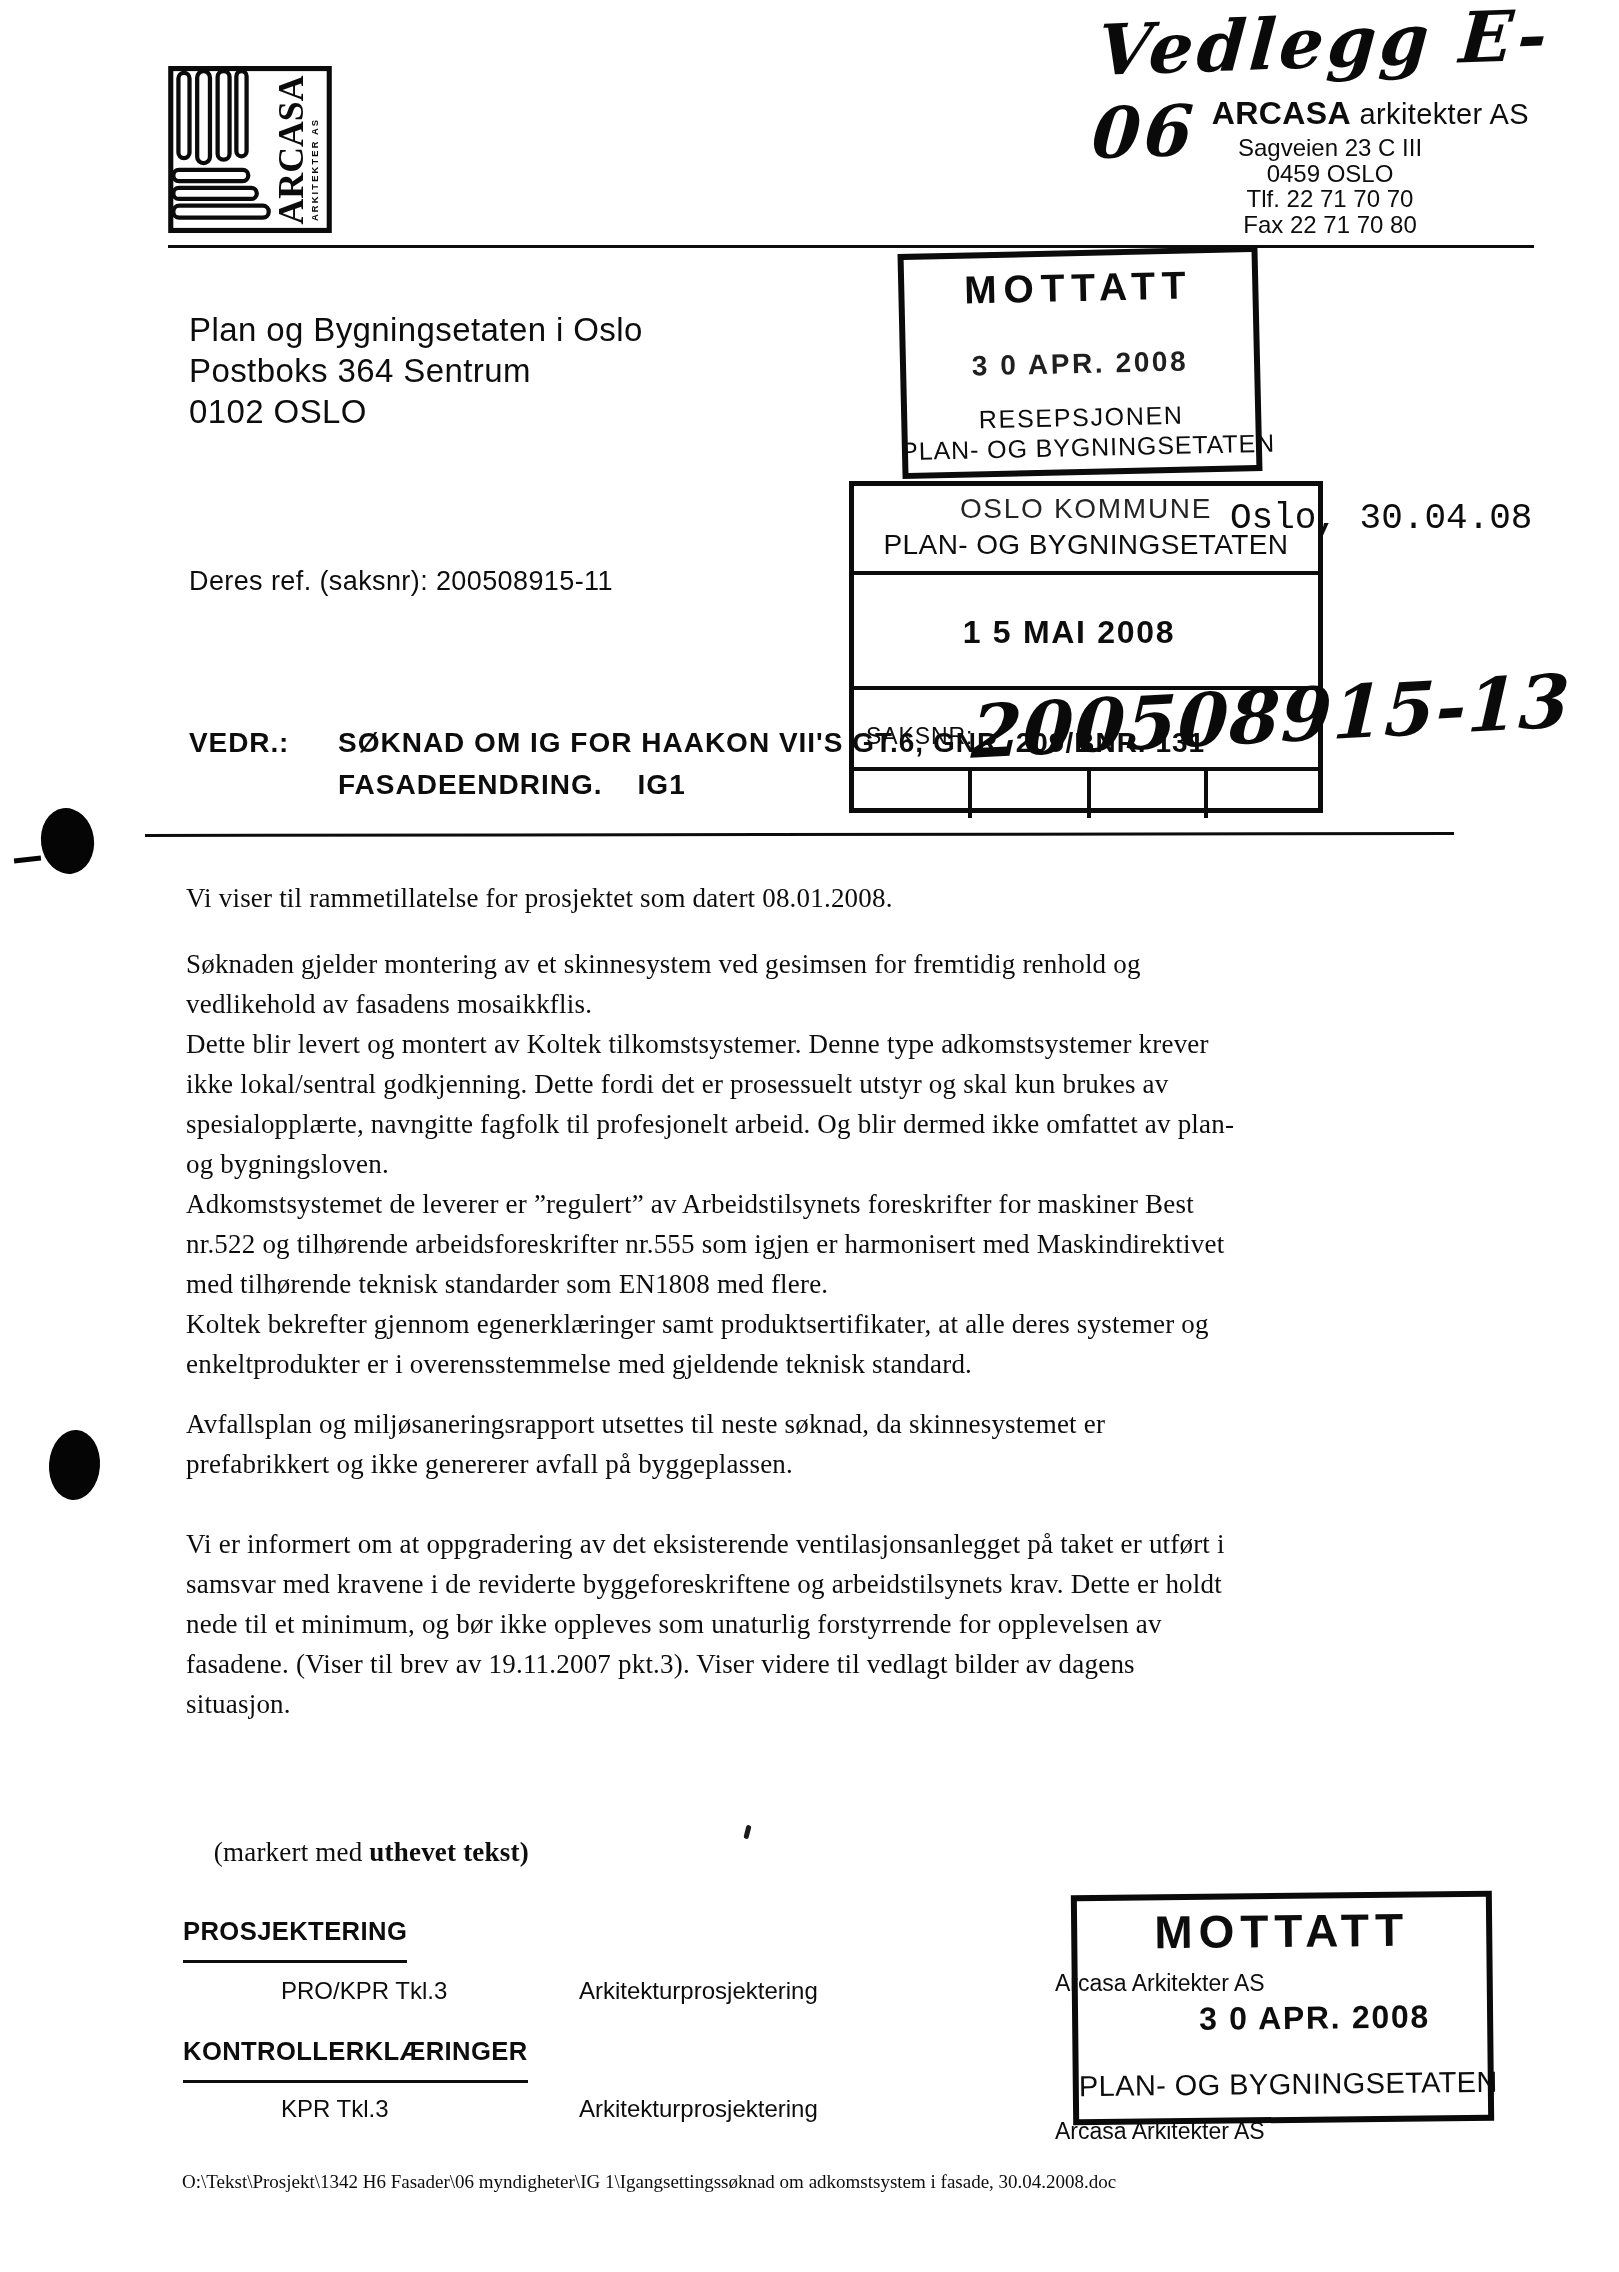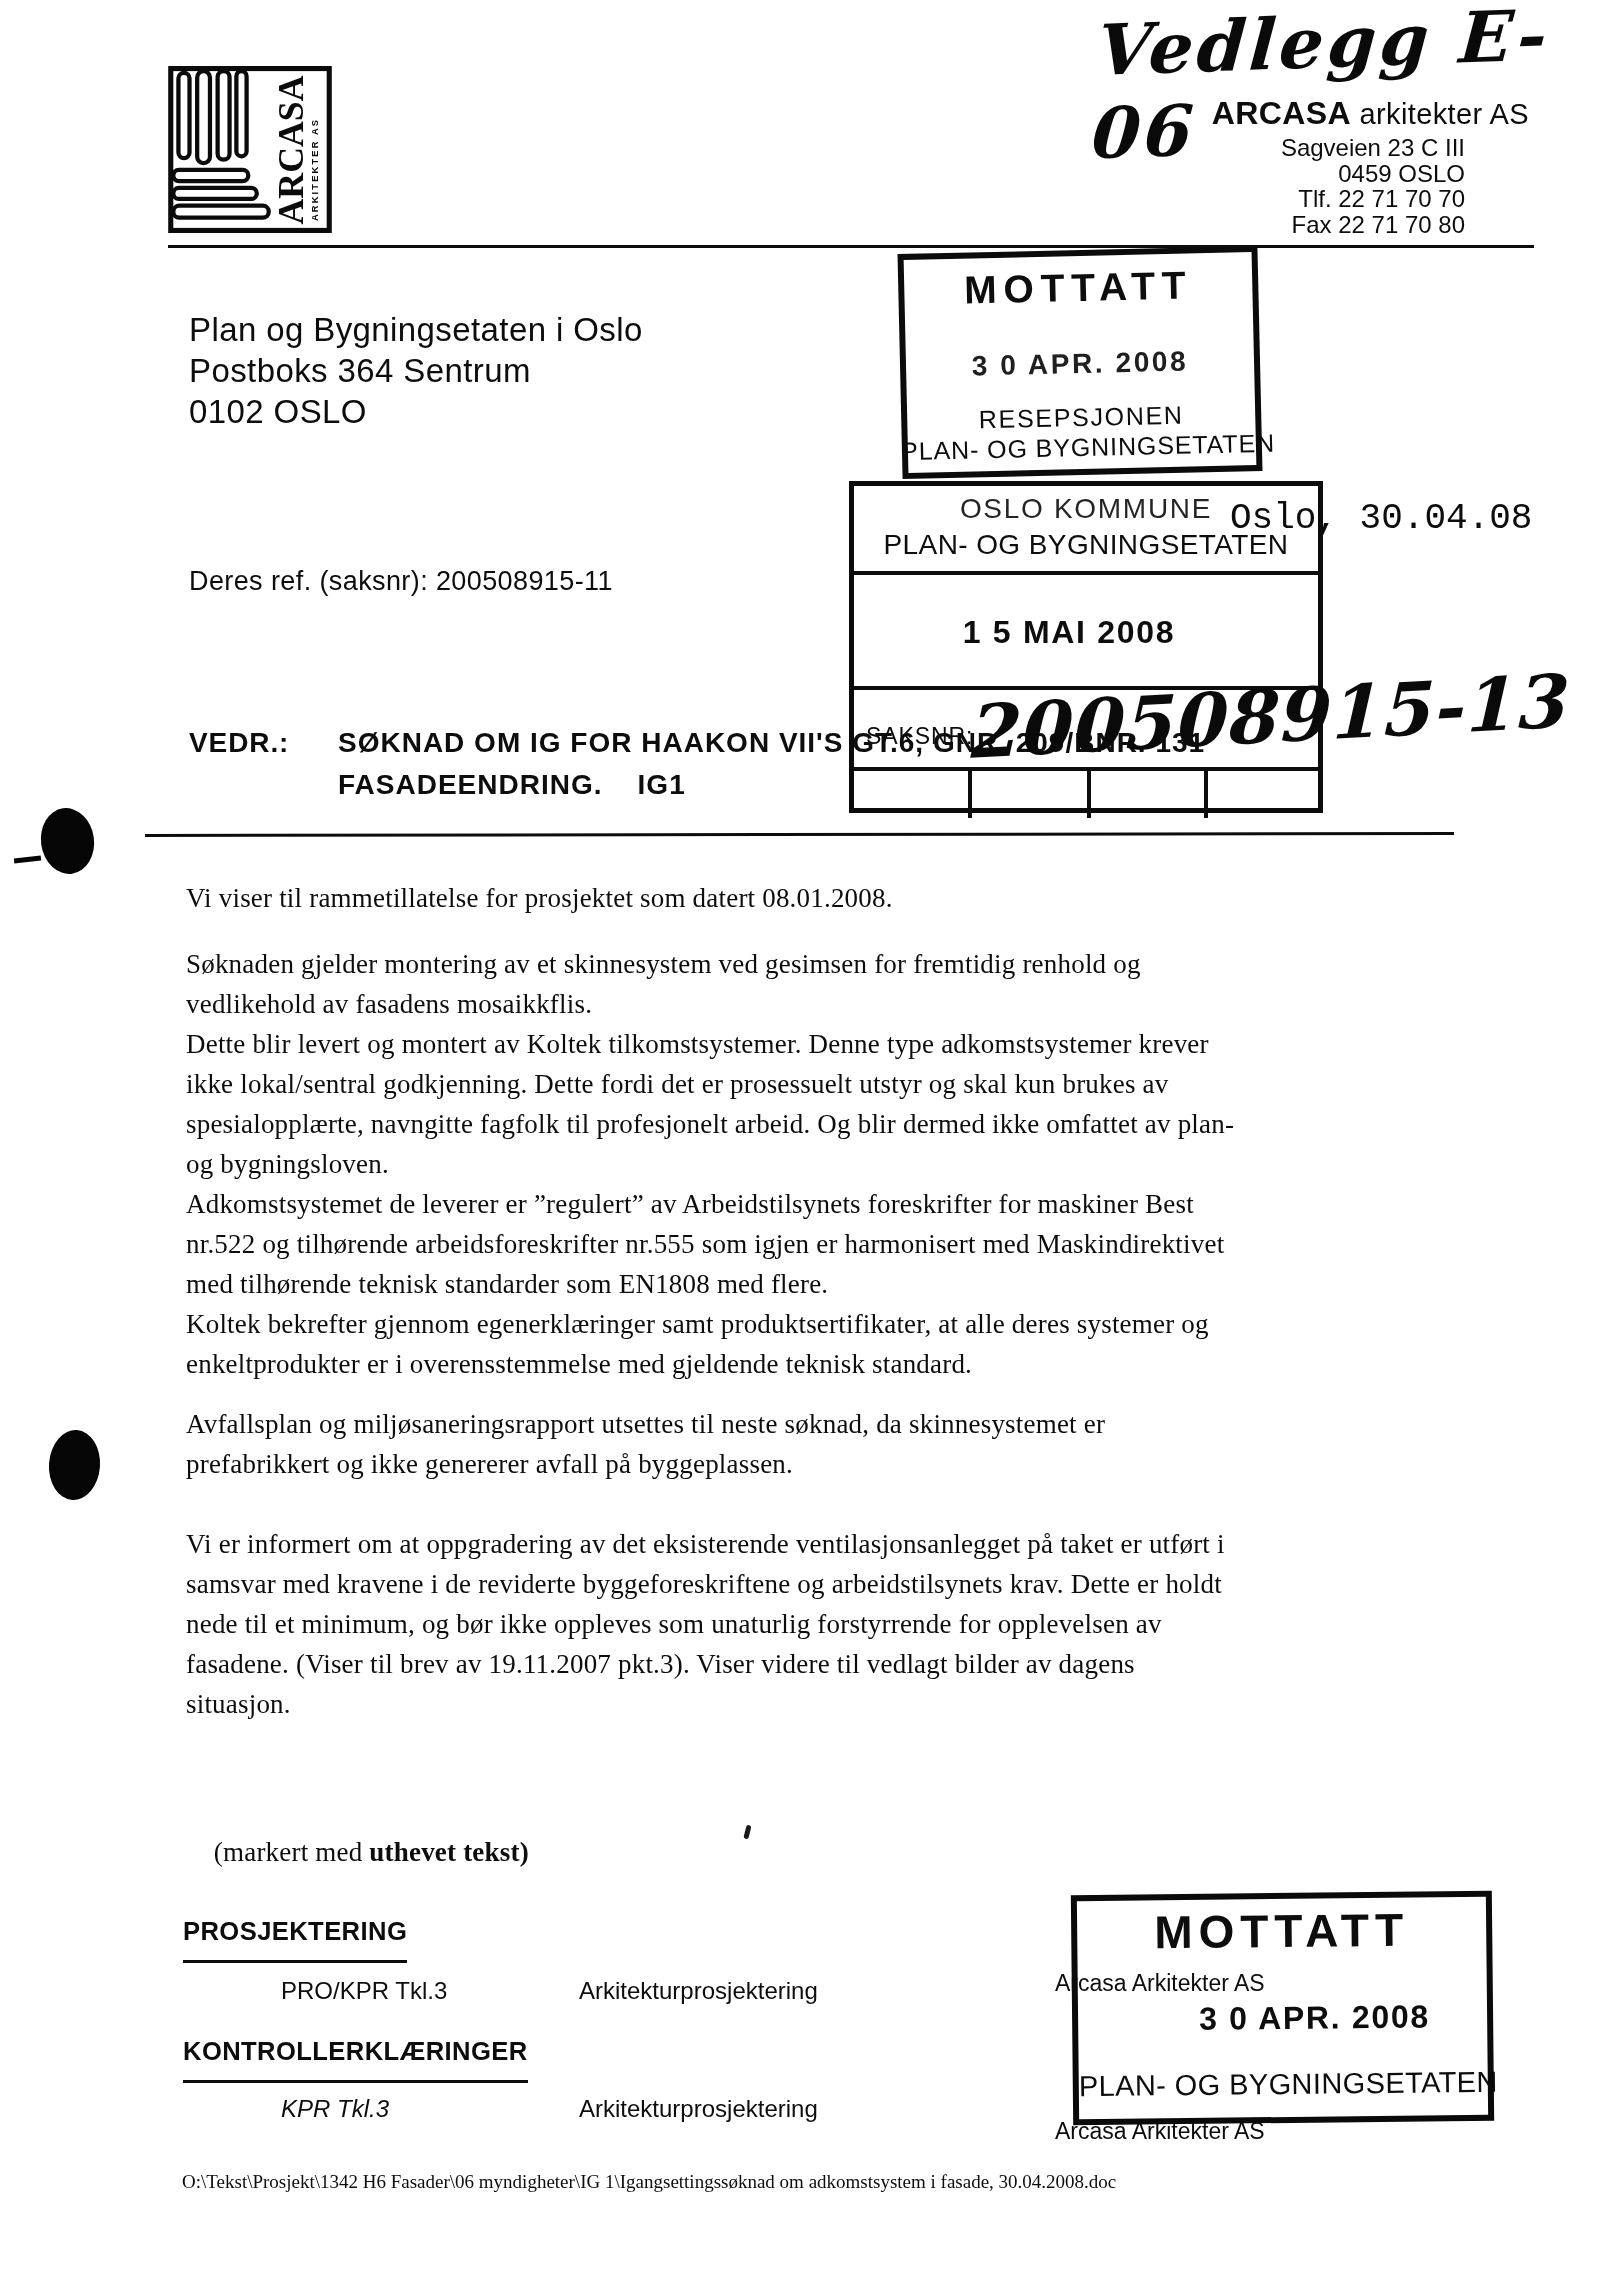--- a/index.html
+++ b/index.html
@@ -68,21 +68,21 @@
       <rect x="6" y="143" width="98" height="13" rx="6.5" fill="none" stroke="#0b0b0b" stroke-width="5"></rect>
       <rect x="6" y="164" width="112" height="14" rx="7" fill="none" stroke="#0b0b0b" stroke-width="5"></rect>
       <text transform="rotate(-90)" x="-186" y="158" font-family="Liberation Serif, serif" font-weight="bold" font-size="42" fill="#0b0b0b">ARCASA</text>
       <text transform="rotate(-90)" x="-182" y="176" font-family="Liberation Sans, sans-serif" font-weight="bold" font-size="11" letter-spacing="2.5" fill="#0b0b0b">ARKITEKTER AS</text>
     </svg>
   </div>
 
   <div class="abs firm" style="left:937px; top:95px; width:592px;">
     <span class="big">ARCASA</span><span> arkitekter AS</span>
   </div>
-  <div class="abs addr" style="left:1039px; top:135px; width:426px;">
+  <div class="abs addr" style="left:1117px; top:135px; width:426px;text-align:center;">
     <div>Sagveien 23 C III</div>
     <div>0459 OSLO</div>
     <div>Tlf. 22 71 70 70</div>
     <div>Fax 22 71 70 80</div>
   </div>
 
   <div class="abs lh-rule" style="left:168px; top:245px; width:1366px;"></div>
 
   <div class="abs" style="left:189px; top:300px; font-size:33px; line-height:41px; letter-spacing:0.4px;margin-top:9px;">
     <div>Plan og Bygningsetaten i Oslo</div>
@@ -154,21 +154,21 @@
     <span>(markert med </span><span class="b">uthevet tekst)</span>
   </div>
 
   <div class="abs" style="left:745px; top:1825px; width:5.1px; height:13.6px; background:#1a1a1a; border-radius:2.6px; transform:rotate(14deg);"></div>
 
   <div class="abs heading" style="left:183px; top:1917px;">PROSJEKTERING</div>
   <div class="abs roleline nowrap" style="left:281px; top:1977px;">PRO/KPR Tkl.3</div>
   <div class="abs roleline nowrap" style="left:579px; top:1977px;">Arkitekturprosjektering</div>
 
   <div class="abs heading" style="left:183px; top:2037px;">KONTROLLERKLÆRINGER</div>
-  <div class="abs roleline nowrap" style="left:281px; top:2095px;font-style:italic;">KPR Tkl.3</div>
+  <div class="abs roleline nowrap" style="left:281px; top:2095px;">KPR Tkl.3</div>
   <div class="abs roleline nowrap" style="left:579px; top:2095px;">Arkitekturprosjektering</div>
 
   <div class="abs nowrap" style="left:1055px; top:1970px; font-size:23px; z-index:2;">Arcasa Arkitekter AS</div>
 
   <div class="abs" style="left:1072px; top:1893px; width:421px; height:230px; border:6.8px solid #0a0a0a; transform:rotate(-0.6deg); z-index:3;">
     <div class="abs stamp-title" style="left:0; right:0; top:5.1px; font-size:46px; letter-spacing:6px;">MOTTATT</div>
     <div class="abs b nowrap" style="left:121px; top:101px; font-size:32px; letter-spacing:1.7px;">3 0 APR. 2008</div>
     <div class="abs nowrap" style="left:0; right:0; top:169px; text-align:center; font-size:29px; letter-spacing:0.4px;">PLAN- OG BYGNINGSETATEN</div>
   </div>
 

